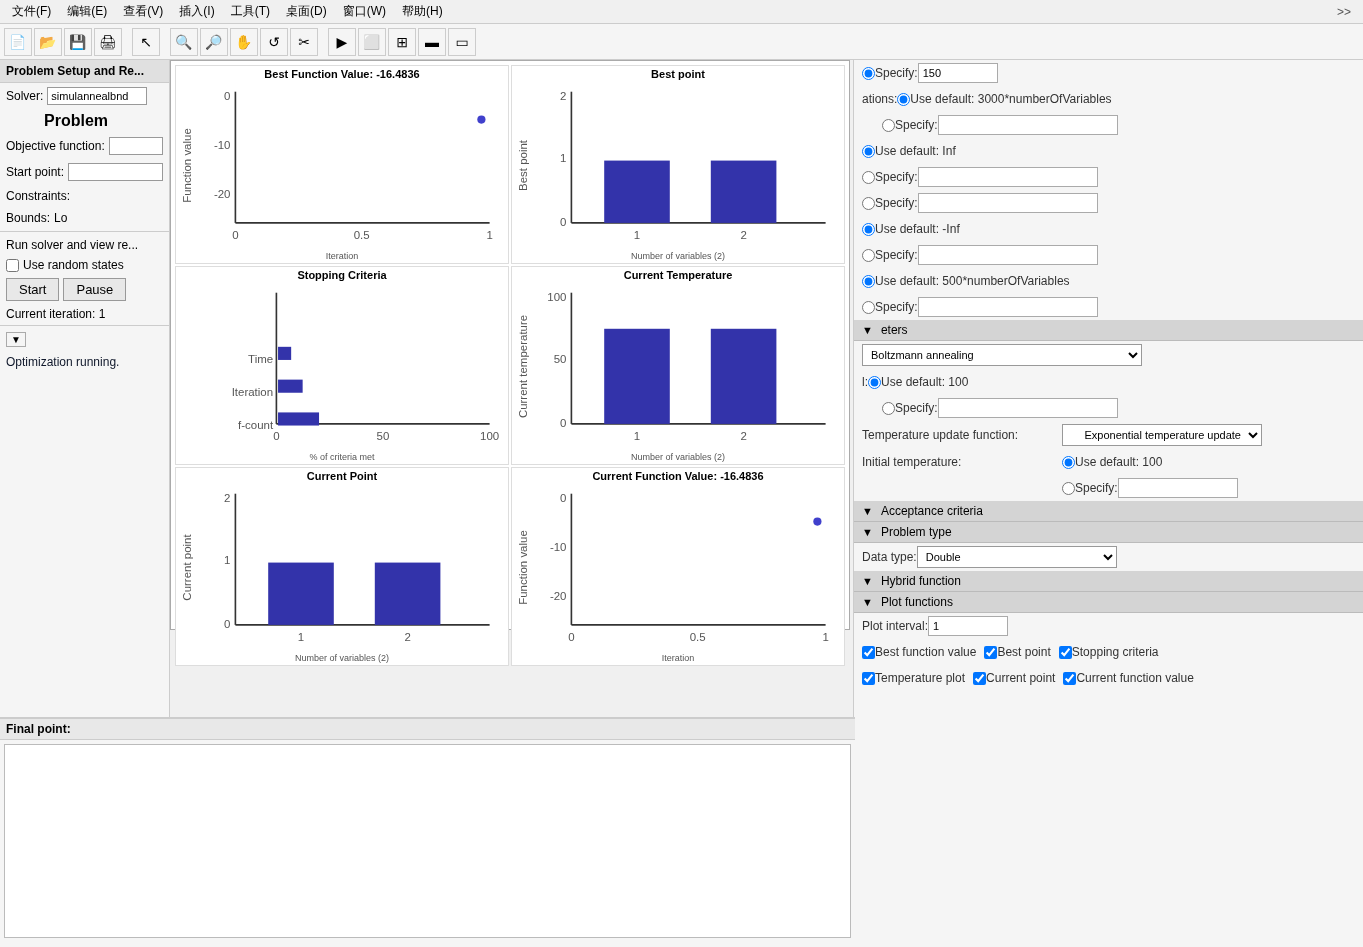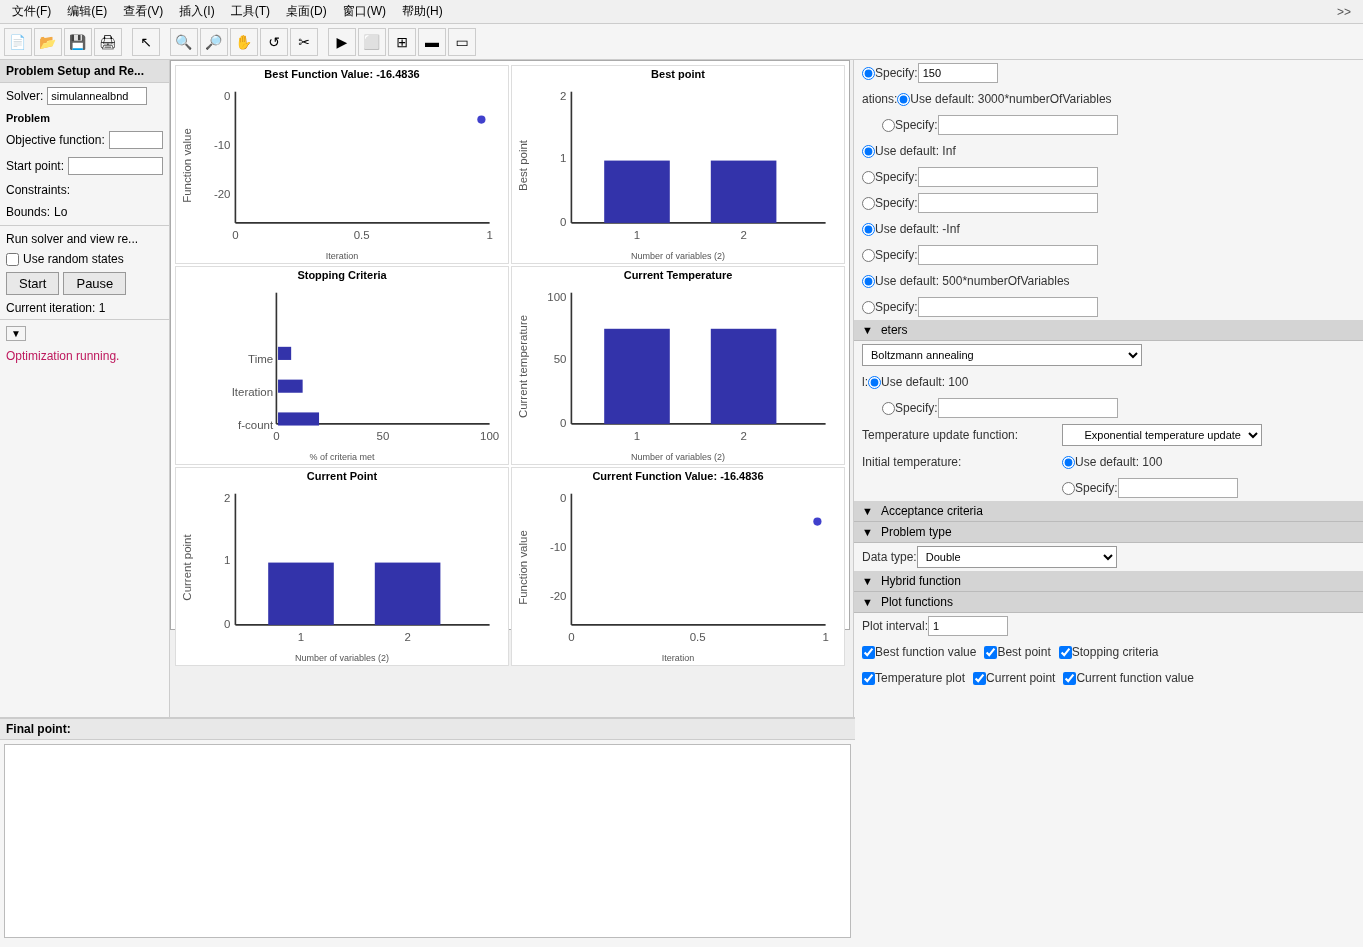--- a/index.html
+++ b/index.html
@@ -77,22 +77,23 @@
     .solver-input {
       background: #fff;
       border: 1px solid #999;
       font-size: 11px;
       height: 18px;
       padding: 1px 3px;
       width: 100px;
     }
     .section-label {
       font-weight: bold;
-      padding: 3px 6px;
-      font-size: 11px;
+      padding: 3px 0;
+      font-size: 16px;
+      margin-left: 44px;
     }
     .run-section {
       padding: 4px 6px;
       font-size: 12px;
     }
     .checkbox-row {
       display: flex;
       align-items: center;
       gap: 4px;
       padding: 2px 6px;
@@ -115,21 +116,21 @@
       font-size: 12px;
     }
     .arrow-row {
       display: flex;
       padding: 4px 6px;
     }
     .arrow-btn { background: none; border: 1px solid #aaa; cursor: pointer; font-size: 10px; padding: 1px 4px; }
     .opt-status {
       padding: 4px 6px;
       font-size: 12px;
-      color: #be185d;
+      color: #0f172a;
     }
 
     
     .charts-overlay {
       position: absolute;
       left: 170px;
       top: 60px;
       width: 680px;
       height: 570px;
       background: #fff;

